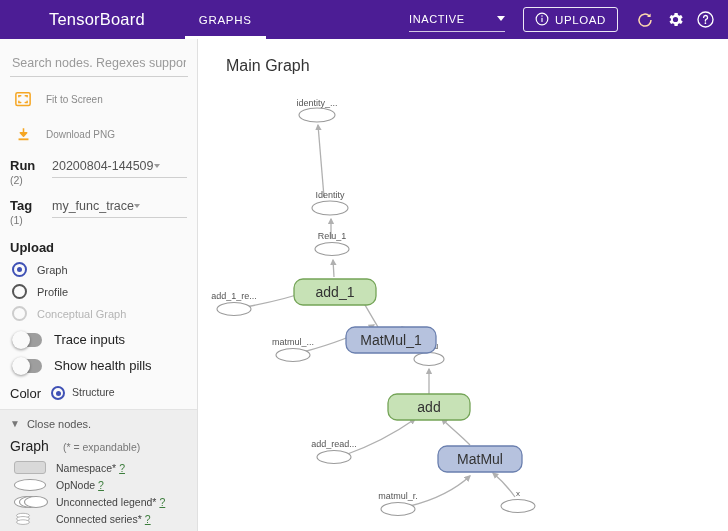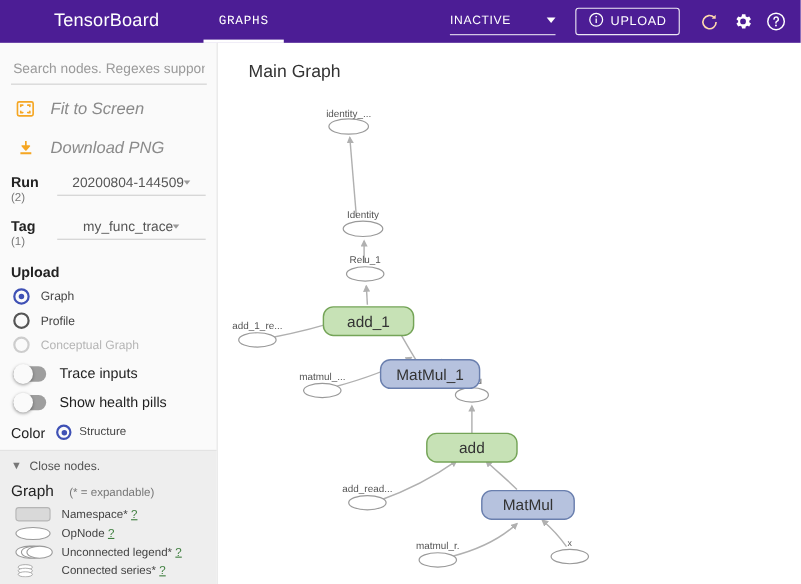--- a/index.html
+++ b/index.html
@@ -15,21 +15,21 @@
   
   .topbar {
     position: absolute; top: 0; left: 0; width: 728px; height: 39px;
     background: #4c1d95;
     display: flex; align-items: center; padding-left: 32px;
   }
   .brand {
     color: #fff; font-size: 16.5px; letter-spacing: .2px;
     margin-left: 17px; font-weight: 400; white-space: nowrap;
   }
-  .tabs { display: flex; align-items: flex-start; height: 39px; margin-left: 40px; font-family: Liberation Mono, monospace; }
+  .tabs { display: flex; align-items: flex-start; height: 39px; margin-left: 40px; }
   .tab {
     color: #fff; font-size: 11.5px; letter-spacing: .7px;
     display: flex; align-items: center; padding: 0 14px;
     position: relative; height: 39px; cursor: pointer;
   }
   .tab.active::after {
     content: ""; position: absolute; left: 0; right: 0; bottom: 0;
     height: 3px; background: #fff;
   }
   .top-right {
@@ -76,29 +76,29 @@
     font-family: "Liberation Sans", sans-serif;
     font-size: 12.5px; color: #555;
   }
   .search-field input::placeholder { color: #9a9a9a; }
 
   .action-row {
     display: flex; align-items: center; height: 26px;
     margin: 9px 10px 0 10px; cursor: pointer;
   }
   .action-icon { width: 26px; display:flex; align-items:center; justify-content:center; }
-  .action-label { font-size: 15px; color: #8a8a8a; margin-left: 10px; font-style: italic; }
+  .action-label { font-size: 10px; color: #8a8a8a; margin-left: 10px; }
 
   .field-row { display: flex; align-items: flex-start; margin: 11px 10px 0 10px; }
   .field-label { width: 42px; flex: none; }
   .field-label .lbl { font-size: 13px; color: #222; font-weight: 700; line-height: 15px; }
   .field-label .cnt { font-size: 10.5px; color: #777; line-height: 14px; }
   .field-select {
     flex: 1; border-bottom: 1px solid #cfcfcf;
-    display: flex; align-items: center; justify-content: center;
+    display: flex; align-items: center; justify-content: flex-start;
     padding-bottom: 4px; margin-top: 1px; cursor: pointer;
   }
   .field-select .val { font-size: 12.5px; color: #555; }
   .caret-gray {
     width: 0; height: 0; border-left: 3.5px solid transparent;
     border-right: 3.5px solid transparent; border-top: 4.5px solid #9a9a9a;
   }
 
   .upload-row { display: flex; align-items: center; margin: 13px 10px 0 10px; }
   .upload-row .lbl { font-size: 13px; color: #222; font-weight: 700; width: 52px; }

